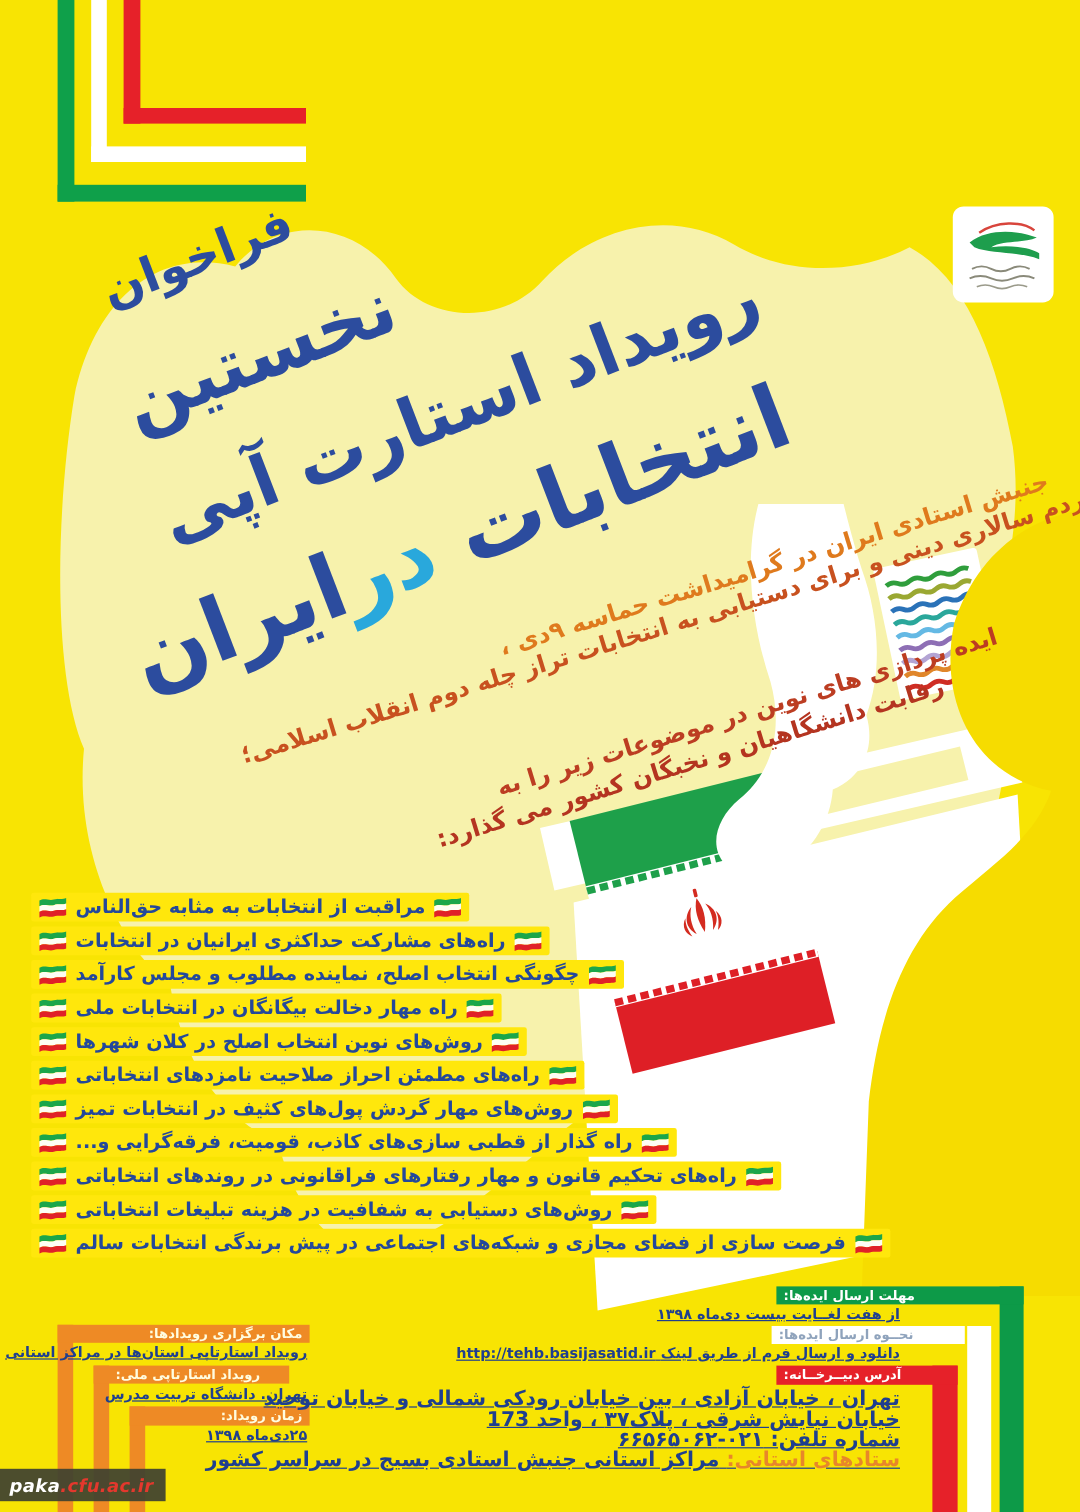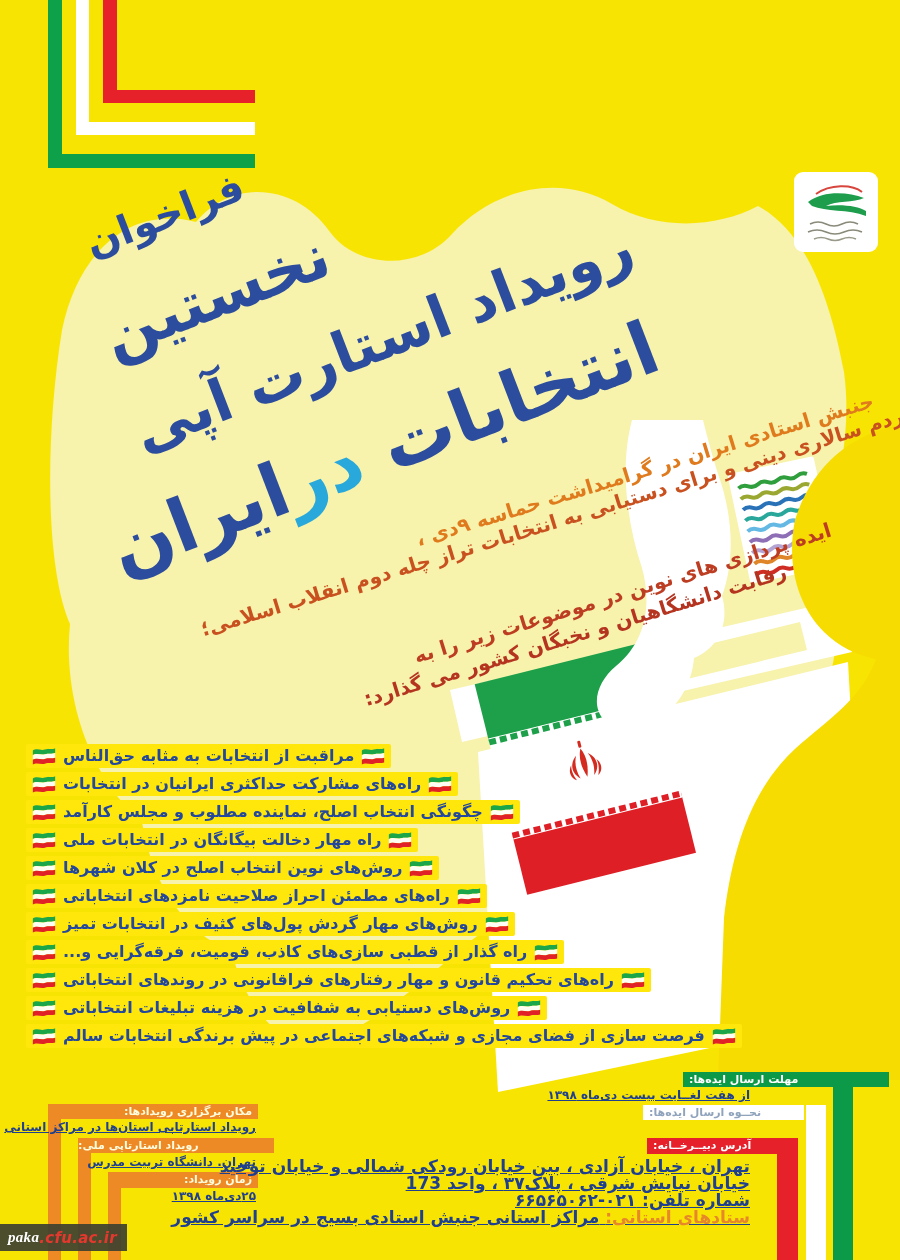--- a/index.html
+++ b/index.html
@@ -23,27 +23,27 @@
   
   #topics{position:absolute;left:26px;top:744px;display:flex;flex-direction:column;align-items:flex-start;gap:4px;z-index:4;}
   .topic-row{display:flex;align-items:center;gap:6px;direction:rtl;background:#ffe70c;border-radius:2px;padding:1px 5px;height:22px;}
   .topic-row .flag{width:26px;height:18px;flex:0 0 auto;}
   .topic-text{font-size:16px;font-weight:bold;color:#24489b;white-space:nowrap;line-height:22px;}
   
   .f-label{position:absolute;font-size:11px;font-weight:bold;line-height:15px;direction:rtl;overflow:hidden;}
   .f-value{position:absolute;font-size:12px;font-weight:bold;color:#1f3f8f;direction:rtl;white-space:nowrap;z-index:5;text-decoration:underline;}
   .f-value.small{font-size:17px;}
   .orange{background:#ee8a25;color:#fffde0;}
-  .greenbar{background:#0d9a48;color:#ffffff;margin-left:36px;}
+  .greenbar{background:#0d9a48;color:#ffffff;}
   .whitebar{background:#ffffff;color:#8fa3bc;}
   .redbar{background:#e62129;color:#ffffff;}
   .latin{direction:ltr;unicode-bidi:embed;font-weight:bold;}
   .lbl-inline{color:#e8872a;}
   #watermark{position:absolute;left:0;top:1224px;height:27px;background:rgba(62,66,48,.93);display:flex;align-items:center;padding:0 10px 0 8px;z-index:9;font-style:italic;font-weight:bold;font-size:15px;letter-spacing:.3px;}
-  #watermark .wm1{color:#ffffff;font-family:Liberation Serif, serif;}
+  #watermark .wm1{color:#ffffff;}
   #watermark .wm2{color:#e3382d;}
   #logo-box{position:absolute;left:794px;top:172px;width:84px;height:80px;background:#ffffff;border-radius:9px;z-index:3;display:flex;align-items:center;justify-content:center;}
   .z1{z-index:1;} .z2{z-index:2;} .z3{z-index:3;}
 </style>
 </head>
 <body>
 
 <div id="poster">
 
   <svg width="0" height="0" style="position:absolute" aria-hidden="true">
@@ -238,30 +238,31 @@
           <use href="#flag-sym"></use>
         </svg>
     </div>
   </div>
 
   <div class="bar z2 orange" style="left:48px;top:1104px;width:13px;height:156px"></div>
   <div class="bar z2 orange" style="left:78px;top:1138px;width:13px;height:122px"></div>
   <div class="bar z2 orange" style="left:108px;top:1172px;width:13px;height:88px"></div>
   <div class="f-label orange z3" style="left:48px;top:1104px;width:210px;height:15px;text-align:right;padding-left:4px;box-sizing:border-box;padding-right:6px">مکان برگزاری رویدادها:</div>
   <div class="f-value" style="right:644px;top:1120px">رویداد استارتاپی استان‌ها در مراکز استانی</div>
-  <div class="f-label orange z3" style="left:78px;top:1138px;width:196px;height:15px;text-align:left;box-sizing:border-box;padding-right:6px">رویداد استارتاپی ملی:</div>
+  <div class="f-label orange z3" style="left:78px;top:1138px;width:163px;height:15px;text-align:center;box-sizing:border-box;padding-right:6px">رویداد استارتاپی ملی:</div>
   <div class="f-value" style="right:644px;top:1155px">تهران. دانشگاه تربیت مدرس</div>
   <div class="f-label orange z3" style="left:108px;top:1172px;width:150px;height:16px;box-sizing:border-box;padding-right:6px">زمان رویداد:</div>
   <div class="f-value" style="right:644px;top:1189px">۲۵دی‌ماه ۱۳۹۸</div>
 
   <div class="bar z2" style="left:833px;top:1072px;width:20px;height:188px;background:#0d9a48"></div>
   <div class="f-label greenbar z3" style="left:647px;top:1072px;width:206px;height:15px;text-align:left;box-sizing:border-box;padding:0 6px">مهلت ارسال ایده‌ها:</div>
   <div class="f-value" style="right:150px;top:1088px">از هفت لغــایت بیست دی‌ماه ۱۳۹۸</div>
   <div class="bar z2" style="left:806px;top:1105px;width:20px;height:155px;background:#ffffff"></div>
   <div class="f-label whitebar z3" style="left:643px;top:1105px;width:161px;height:15px;text-align:left;box-sizing:border-box;padding:0 6px">نحــوه ارسال ایده‌ها:</div>
+  <div class="f-value" style="right:150px;top:1121px"><span>دانلود و ارسال فرم از طریق لینک</span> <a class="latin" style="color:#1f3f8f;text-decoration:none">http://tehb.basijasatid.ir</a></div>
   <div class="bar z2" style="left:777px;top:1138px;width:21px;height:122px;background:#e62129"></div>
   <div class="f-label redbar z3" style="left:647px;top:1138px;width:151px;height:16px;text-align:left;box-sizing:border-box;padding:0 6px">آدرس دبیــرخــانه:</div>
   <div class="f-value small" style="right:150px;top:1156px">تهران ، خیابان آزادی ، بین خیابان رودکی شمالی و خیابان توحید</div>
   <div class="f-value small" style="right:150px;top:1173px">خیابان نیایش شرقی ، پلاک۳۷ ، واحد 173</div>
   <div class="f-value small" style="right:150px;top:1190px">شماره تلفن: ۰۲۱-۶۶۵۶۵۰۶۲</div>
   <div class="f-value small" style="right:150px;top:1207px"><span class="lbl-inline">ستادهای استانی:</span> <span>مراکز استانی جنبش استادی بسیج در سراسر کشور</span></div>
 
   <div id="watermark">
     <span class="wm1">paka</span>
       <span class="wm2">.cfu.ac.ir</span>

